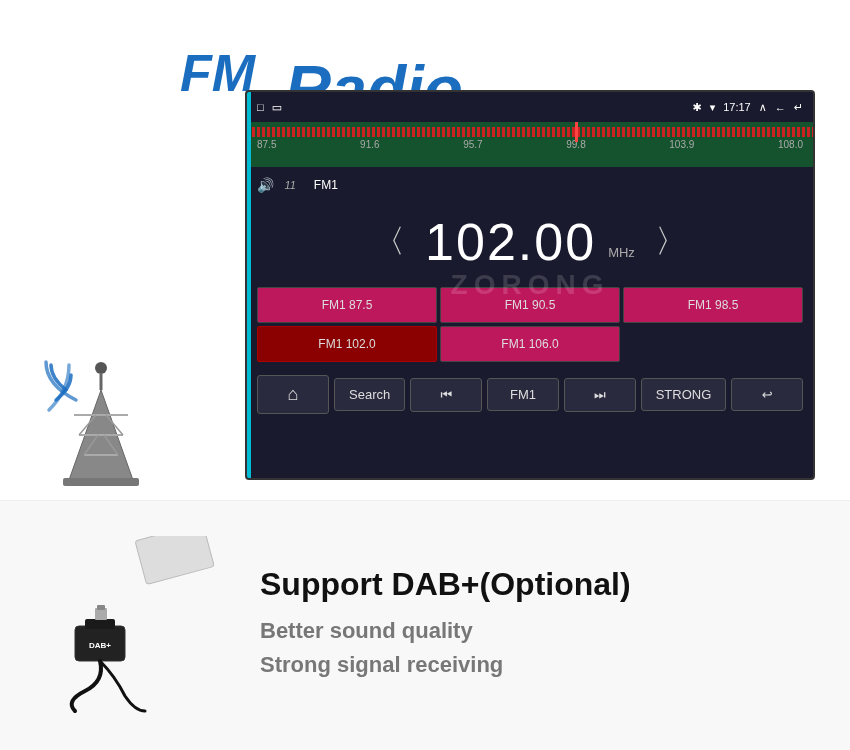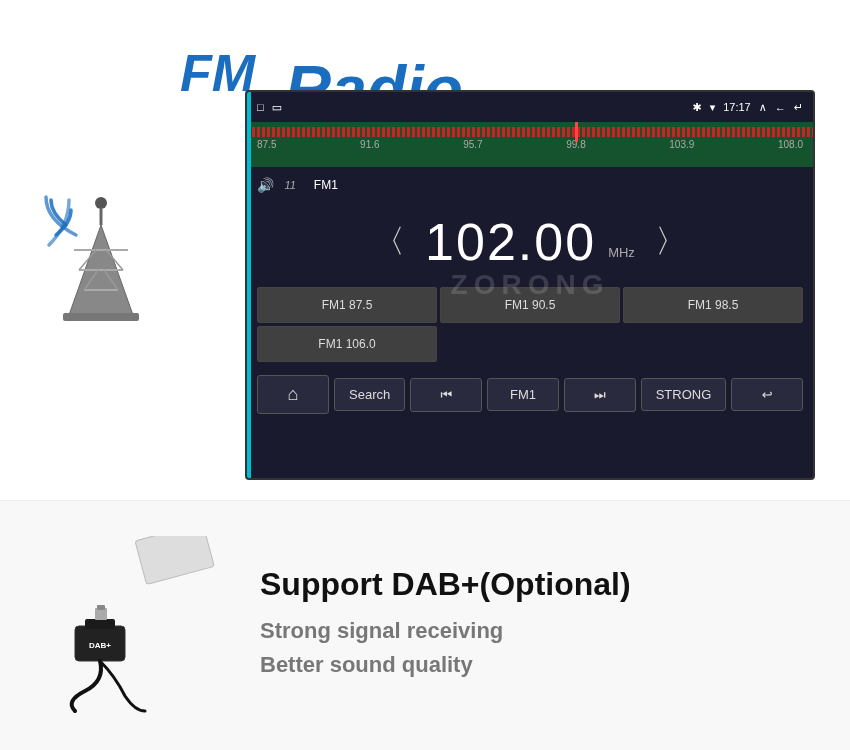--- a/index.html
+++ b/index.html
@@ -8,21 +8,21 @@
       height: 750px;
       background: #ffffff;
       font-family: Arial, sans-serif;
       overflow: hidden;
       position: relative;
     }
 
     
     .top-section {
       display: flex;
-      align-items: center;
+      align-items: flex-end;
       padding: 20px 30px 10px 21px;
       height: 500px;
       position: relative;
     }
 
     
     .tower-container {
       width: 160px;
       flex-shrink: 0;
       display: flex;
@@ -177,21 +177,21 @@
 
     
     .presets-grid {
       display: grid;
       grid-template-columns: 1fr 1fr 1fr;
       gap: 3px;
       padding: 5px 10px;
     }
 
     .preset-btn {
-      background: #404040;
+      background: #be185d;
       border: 1px solid #444;
       color: #ddd;
       padding: 10px 5px;
       text-align: center;
       font-size: 12px;
       border-radius: 2px;
       cursor: pointer;
     }
 
     .preset-btn.active {
@@ -370,20 +370,21 @@
       </div>
       <span class="freq-arrow">〉</span>
     </div>
 
     <div style="position:absolute;left:0;top:0;bottom:0;width:4px;background:#00bcd4;z-index:5;"></div>
 
     <div class="presets-grid">
       <div class="preset-btn">FM1 87.5</div>
       <div class="preset-btn">FM1 90.5</div>
       <div class="preset-btn">FM1 98.5</div>
+      <div class="preset-btn active">FM1 102.0</div>
       <div class="preset-btn">FM1 106.0</div>
     </div>
 
     <div class="bottom-controls">
       <div class="ctrl-btn home">⌂</div>
       <div class="ctrl-btn">Search</div>
       <div class="ctrl-btn">⏮</div>
       <div class="ctrl-btn">FM1</div>
       <div class="ctrl-btn">⏭</div>
       <div class="ctrl-btn">STRONG</div>
@@ -409,16 +410,16 @@
 
       <path d="M 55 125 Q 60 145 40 155 Q 20 165 30 175" stroke="#111" fill="none" stroke-width="4" stroke-linecap="round"></path>
       <path d="M 55 125 Q 70 140 80 160 Q 90 175 100 175" stroke="#111" fill="none" stroke-width="3" stroke-linecap="round"></path>
 
       <text x="55" y="112" text-anchor="middle" font-size="8" fill="#fff" font-weight="bold">DAB+</text>
     </svg>
   </div>
 
   <div class="dab-text-container">
     <div class="dab-title">Support DAB+(Optional)</div>
+    <div class="dab-feature">Better sound quality</div>
     <div class="dab-feature">Strong signal receiving</div>
-    <div class="dab-feature">Better sound quality</div>
   </div>
 </div>
 
 </body></html>

